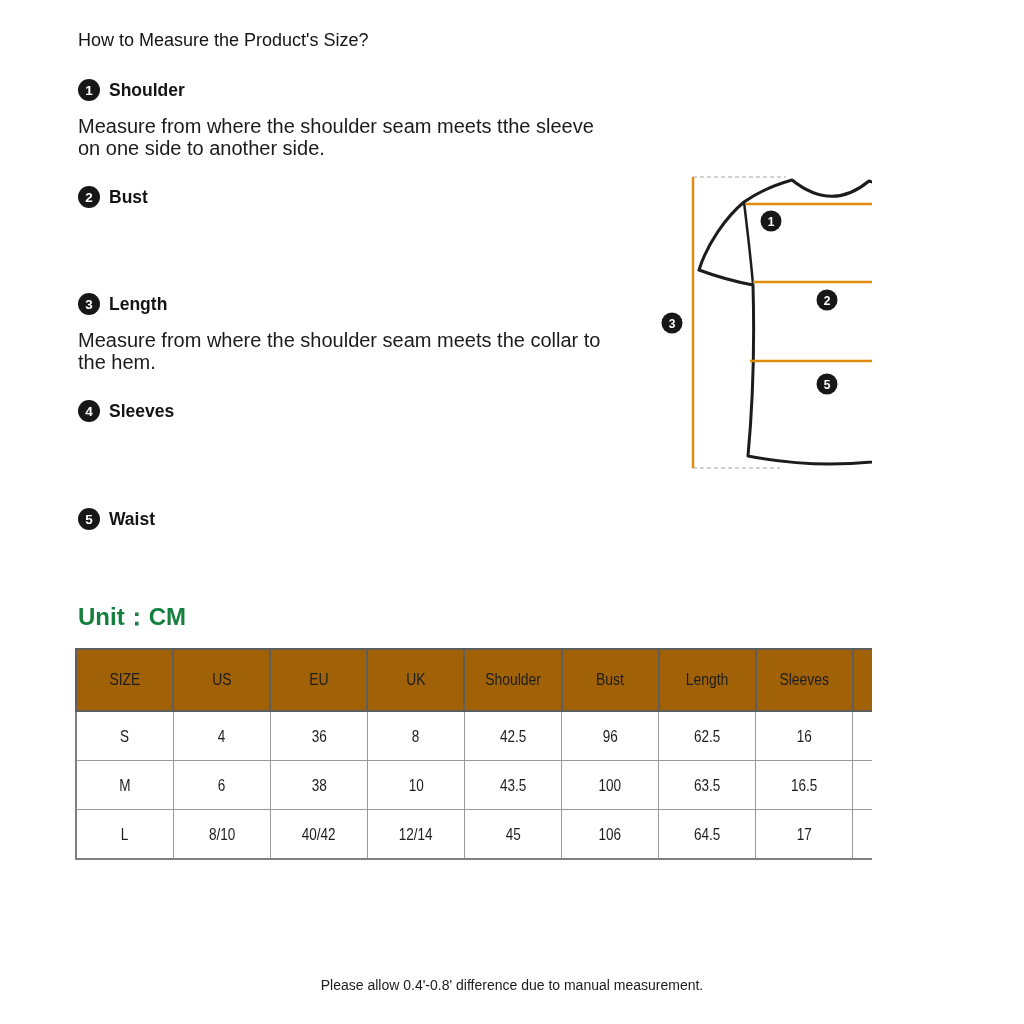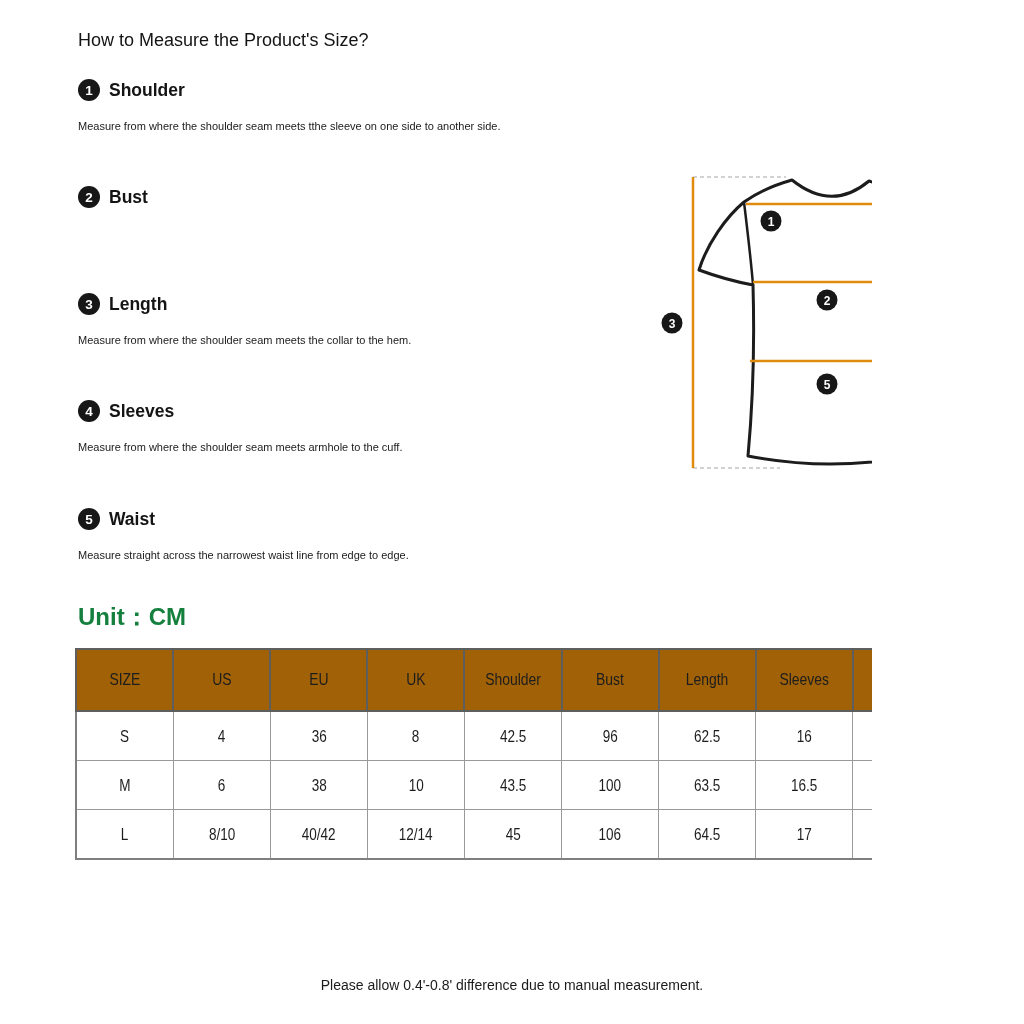--- a/index.html
+++ b/index.html
@@ -17,21 +17,21 @@
   .section:nth-of-type(3){top:293px;}
   .section:nth-of-type(4){top:400px;}
   .section:nth-of-type(5){top:508px;}
   .sec-head{display:flex;align-items:center;gap:9px;margin:0 0 14px 0;}
   .badge{
     width:22px;height:22px;border-radius:50%;background:#171717;color:#ffffff;
     display:flex;align-items:center;justify-content:center;
     font-size:13.5px;font-weight:700;flex:0 0 auto;
   }
   .sec-label{font-size:17.5px;font-weight:600;color:#141414;}
-  .sec-desc{font-size:11px;line-height:22px;font-weight:400;color:#1b1b1b;max-width:540px;}
+  .sec-desc{font-size:20px;line-height:22px;font-weight:400;color:#1b1b1b;max-width:540px;}
   
   .unit-line{position:absolute;left:78px;top:601px;font-size:24px;color:#15803d;font-weight:bold;}
   
   .diagram{position:absolute;left:640px;top:160px;width:384px;height:330px;}
   
   table.size-table{
     position:absolute;left:75px;top:648px;width:876px;
     border-collapse:collapse;table-layout:fixed;
     border:2px solid #7f7f7f;
   }
@@ -76,28 +76,26 @@
           <span class="badge">3</span>
           <span class="sec-label">Length</span>
         </div>
         <div class="sec-desc">Measure from where the shoulder seam meets the collar to the hem.</div>
       </div>
       <div class="section">
         <div class="sec-head">
           <span class="badge">4</span>
           <span class="sec-label">Sleeves</span>
         </div>
-        <div class="sec-desc">Measure from where the shoulder seam meets armhole to the cuff.</div>
       </div>
       <div class="section">
         <div class="sec-head">
           <span class="badge">5</span>
           <span class="sec-label">Waist</span>
         </div>
-        <div class="sec-desc">Measure straight across the narrowest waist line from edge to edge.</div>
       </div>
     </div>
 
   <div class="unit-line"><span>Unit：</span><span>CM</span></div>
 
   <svg class="diagram" viewBox="0 0 384 330">
 
     <line x1="53" y1="17" x2="146" y2="17" stroke="#c4c4c4" stroke-width="1.5" stroke-dasharray="4 3"></line>
     <line x1="53" y1="308" x2="140" y2="308" stroke="#c4c4c4" stroke-width="1.5" stroke-dasharray="4 3"></line>
 

